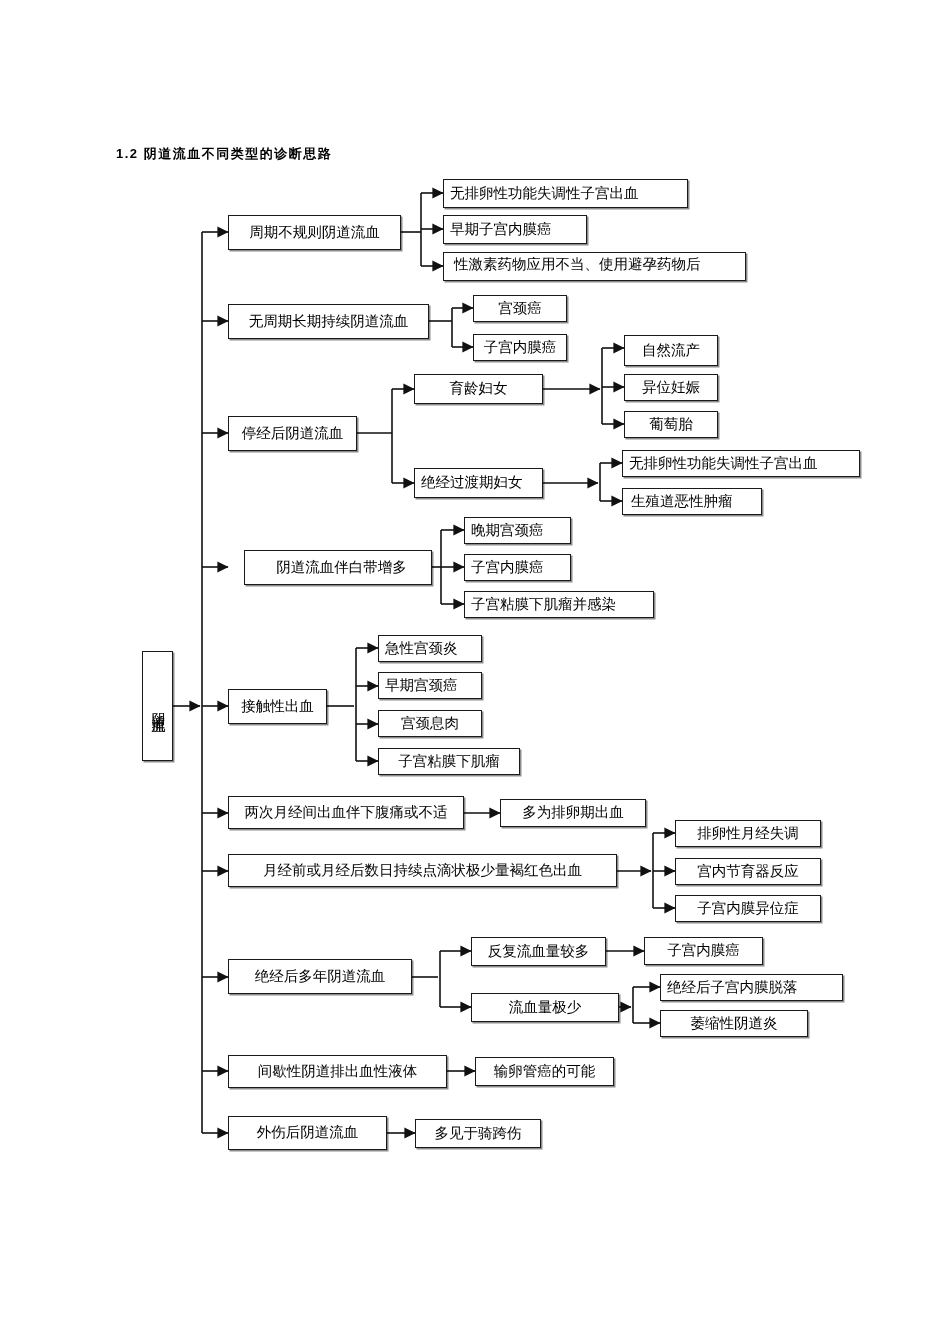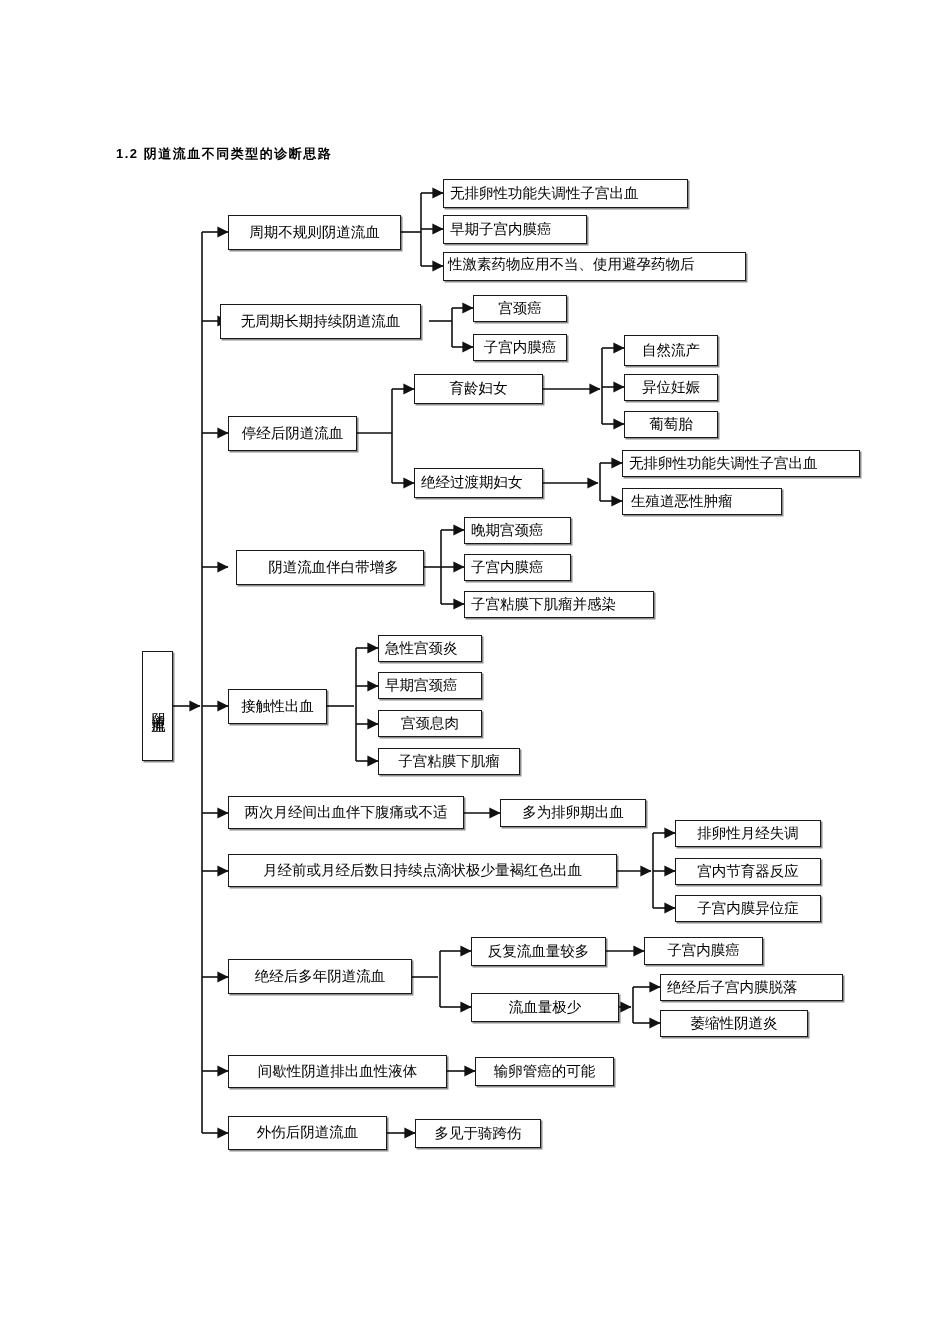--- a/index.html
+++ b/index.html
@@ -54,21 +54,21 @@
     box-shadow: 1.5px 1.5px 0 rgba(0,0,0,0.45);
   }
   .node.left {
     justify-content: flex-start;
     padding-left: 6px;
   }
   .node.overflow {
     white-space: normal;
     align-items: flex-start;
     justify-content: flex-start;
-    padding-left: 4px;
+    padding-left: 10px;
     padding-top: 2px;
     overflow: visible;
     line-height: 1.3;
   }
   .node.vertical {
     writing-mode: vertical-rl;
     text-orientation: upright;
     letter-spacing: 2px;
     align-items: center;
     justify-content: center;
@@ -228,36 +228,36 @@
     </g>
   </svg>
 
   <div class="node vertical" style="left:142px; top:651px; width:31px; height:110px;">阴道流血</div>
 
   <div class="node" style="left:228px; top:215px; width:173px; height:35px;">周期不规则阴道流血</div>
   <div class="node left" style="left:443px; top:179px; width:245px; height:29px;">无排卵性功能失调性子宫出血</div>
   <div class="node left" style="left:443px; top:215px; width:144px; height:29px;">早期子宫内膜癌</div>
   <div class="node overflow" style="left:443px; top:252px; width:303px; height:29px;">性激素药物应用不当、使用避孕药物后</div>
 
-  <div class="node" style="left:220px; top:304px; width:201px; height:35px;text-align:center;">无周期长期持续阴道流血</div>
+  <div class="node" style="left:228px; top:304px; width:201px; height:35px;text-align:center;">无周期长期持续阴道流血</div>
   <div class="node" style="left:473px; top:295px; width:94px; height:27px;">宫颈癌</div>
   <div class="node" style="left:473px; top:334px; width:94px; height:27px;">子宫内膜癌</div>
 
   <div class="node" style="left:228px; top:416px; width:129px; height:35px;">停经后阴道流血</div>
   <div class="node" style="left:414px; top:374px; width:129px; height:30px;">育龄妇女</div>
   <div class="node left" style="left:414px; top:468px; width:129px; height:30px;">绝经过渡期妇女</div>
 
   <div class="node" style="left:624px; top:335px; width:94px; height:31px;">自然流产</div>
   <div class="node" style="left:624px; top:374px; width:94px; height:27px;">异位妊娠</div>
   <div class="node" style="left:624px; top:411px; width:94px; height:27px;">葡萄胎</div>
 
   <div class="node left" style="left:622px; top:450px; width:238px; height:27px;">无排卵性功能失调性子宫出血</div>
-  <div class="node left" style="left:622px; top:488px; width:160px; height:27px;padding-left:8px;">生殖道恶性肿瘤</div>
-
-  <div class="node" style="left:236px; top:550px; width:188px; height:35px;padding-left:12px;">阴道流血伴白带增多</div>
+  <div class="node left" style="left:622px; top:488px; width:140px; height:27px;padding-left:8px;">生殖道恶性肿瘤</div>
+
+  <div class="node" style="left:244px; top:550px; width:188px; height:35px;padding-left:12px;">阴道流血伴白带增多</div>
   <div class="node left" style="left:464px; top:517px; width:107px; height:27px;">晚期宫颈癌</div>
   <div class="node left" style="left:464px; top:554px; width:107px; height:27px;">子宫内膜癌</div>
   <div class="node left" style="left:464px; top:591px; width:190px; height:27px;">子宫粘膜下肌瘤并感染</div>
 
   <div class="node" style="left:228px; top:689px; width:99px; height:35px;">接触性出血</div>
   <div class="node left" style="left:378px; top:635px; width:104px; height:27px;">急性宫颈炎</div>
   <div class="node left" style="left:378px; top:672px; width:104px; height:27px;">早期宫颈癌</div>
   <div class="node" style="left:378px; top:710px; width:104px; height:27px;">宫颈息肉</div>
   <div class="node" style="left:378px; top:748px; width:142px; height:27px;">子宫粘膜下肌瘤</div>
 

